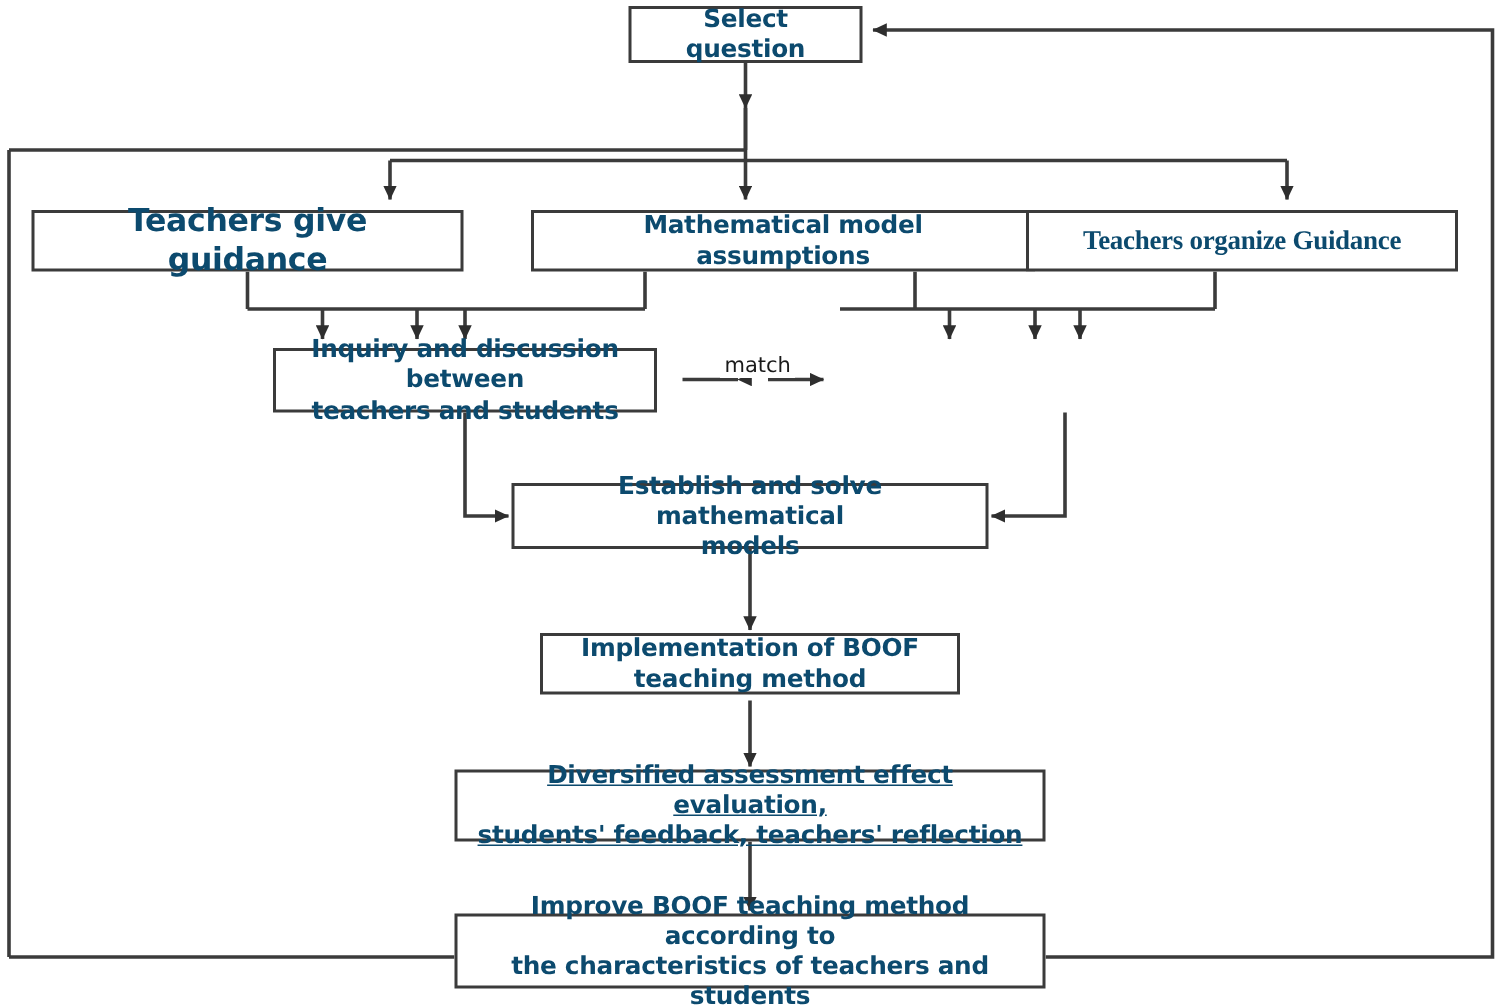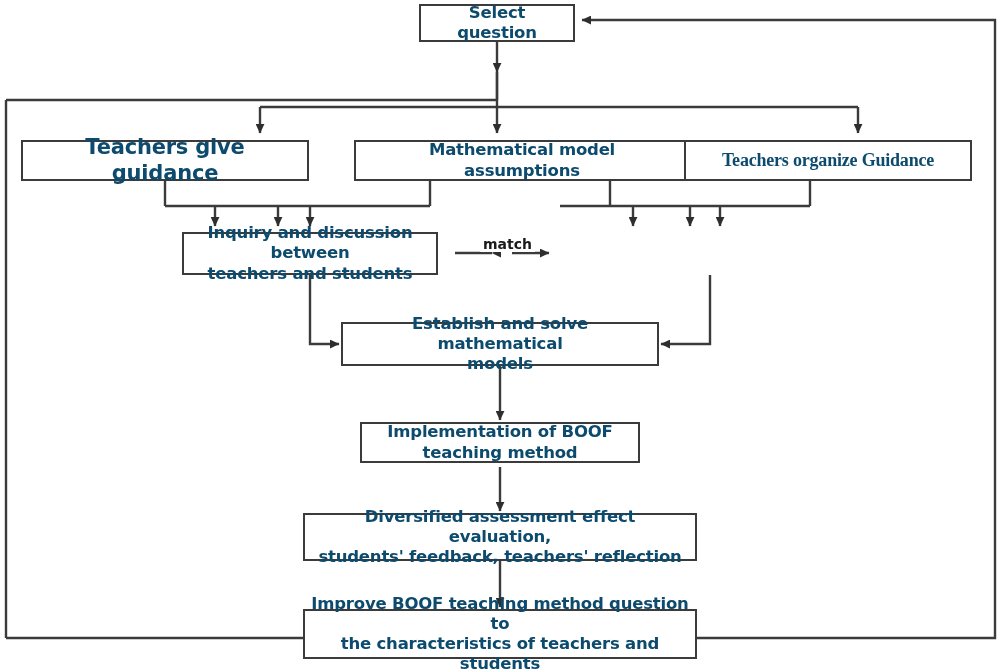--- a/index.html
+++ b/index.html
@@ -39,28 +39,28 @@
   }
   .node span { display: block; padding: 0 6px; }
   .n-sel     { left: 419px; top: 4px;   width: 156px; height: 38px; font-size: 16.5px; }
   .n-tgg     { left: 21px;  top: 140px; width: 288px; height: 41px; font-size: 21px; }
   .n-mma     { left: 354px; top: 140px; width: 336px; height: 41px; font-size: 16.5px; }
   .n-tog     { left: 684px; top: 140px; width: 288px; height: 41px; font-size: 18px; font-family: Liberation Serif, serif; }
   .n-inq     { left: 182px; top: 232px; width: 256px; height: 43px; font-size: 16.5px; }
   .n-tmg     { left: 551px; top: 232px; width: 320px; height: 43px; font-size: 16.5px; }
   .n-est     { left: 341px; top: 322px; width: 318px; height: 44px; font-size: 16.5px; }
   .n-imp     { left: 360px; top: 422px; width: 280px; height: 41px; font-size: 16.5px; }
-  .n-div     { left: 303px; top: 513px; width: 394px; height: 48px; font-size: 16.5px; }
+  .n-div     { left: 303px; top: 513px; width: 394px; height: 48px; font-size: 16.5px; text-decoration: underline; }
   .n-fix     { left: 303px; top: 609px; width: 394px; height: 50px; font-size: 16.5px; }
   .edge-label {
     position: absolute;
     z-index: 4;
     background: #ffffff;
     color: #1a1a1a;
-    font-weight: bold;
+    font-weight: normal;
     font-size: 14px;
     padding: 0 3px;
     white-space: nowrap;
   }
   .lbl-match { left: 480px; top: 236px; }
 </style>
 </head>
 <body>
 
 <div id="stage">
@@ -165,20 +165,20 @@
 
   <div class="node n-div">
     <div>
       <span>Diversified assessment effect evaluation,</span>
       <span>students' feedback, teachers' reflection</span>
     </div>
   </div>
 
   <div class="node n-fix">
     <div>
-      <span>Improve BOOF teaching method question to</span>
+      <span>Improve BOOF teaching method according to</span>
       <span>the characteristics of teachers and students</span>
     </div>
   </div>
 
   <div class="edge-label lbl-match">match</div>
 
 </div>
 
 </body></html>

